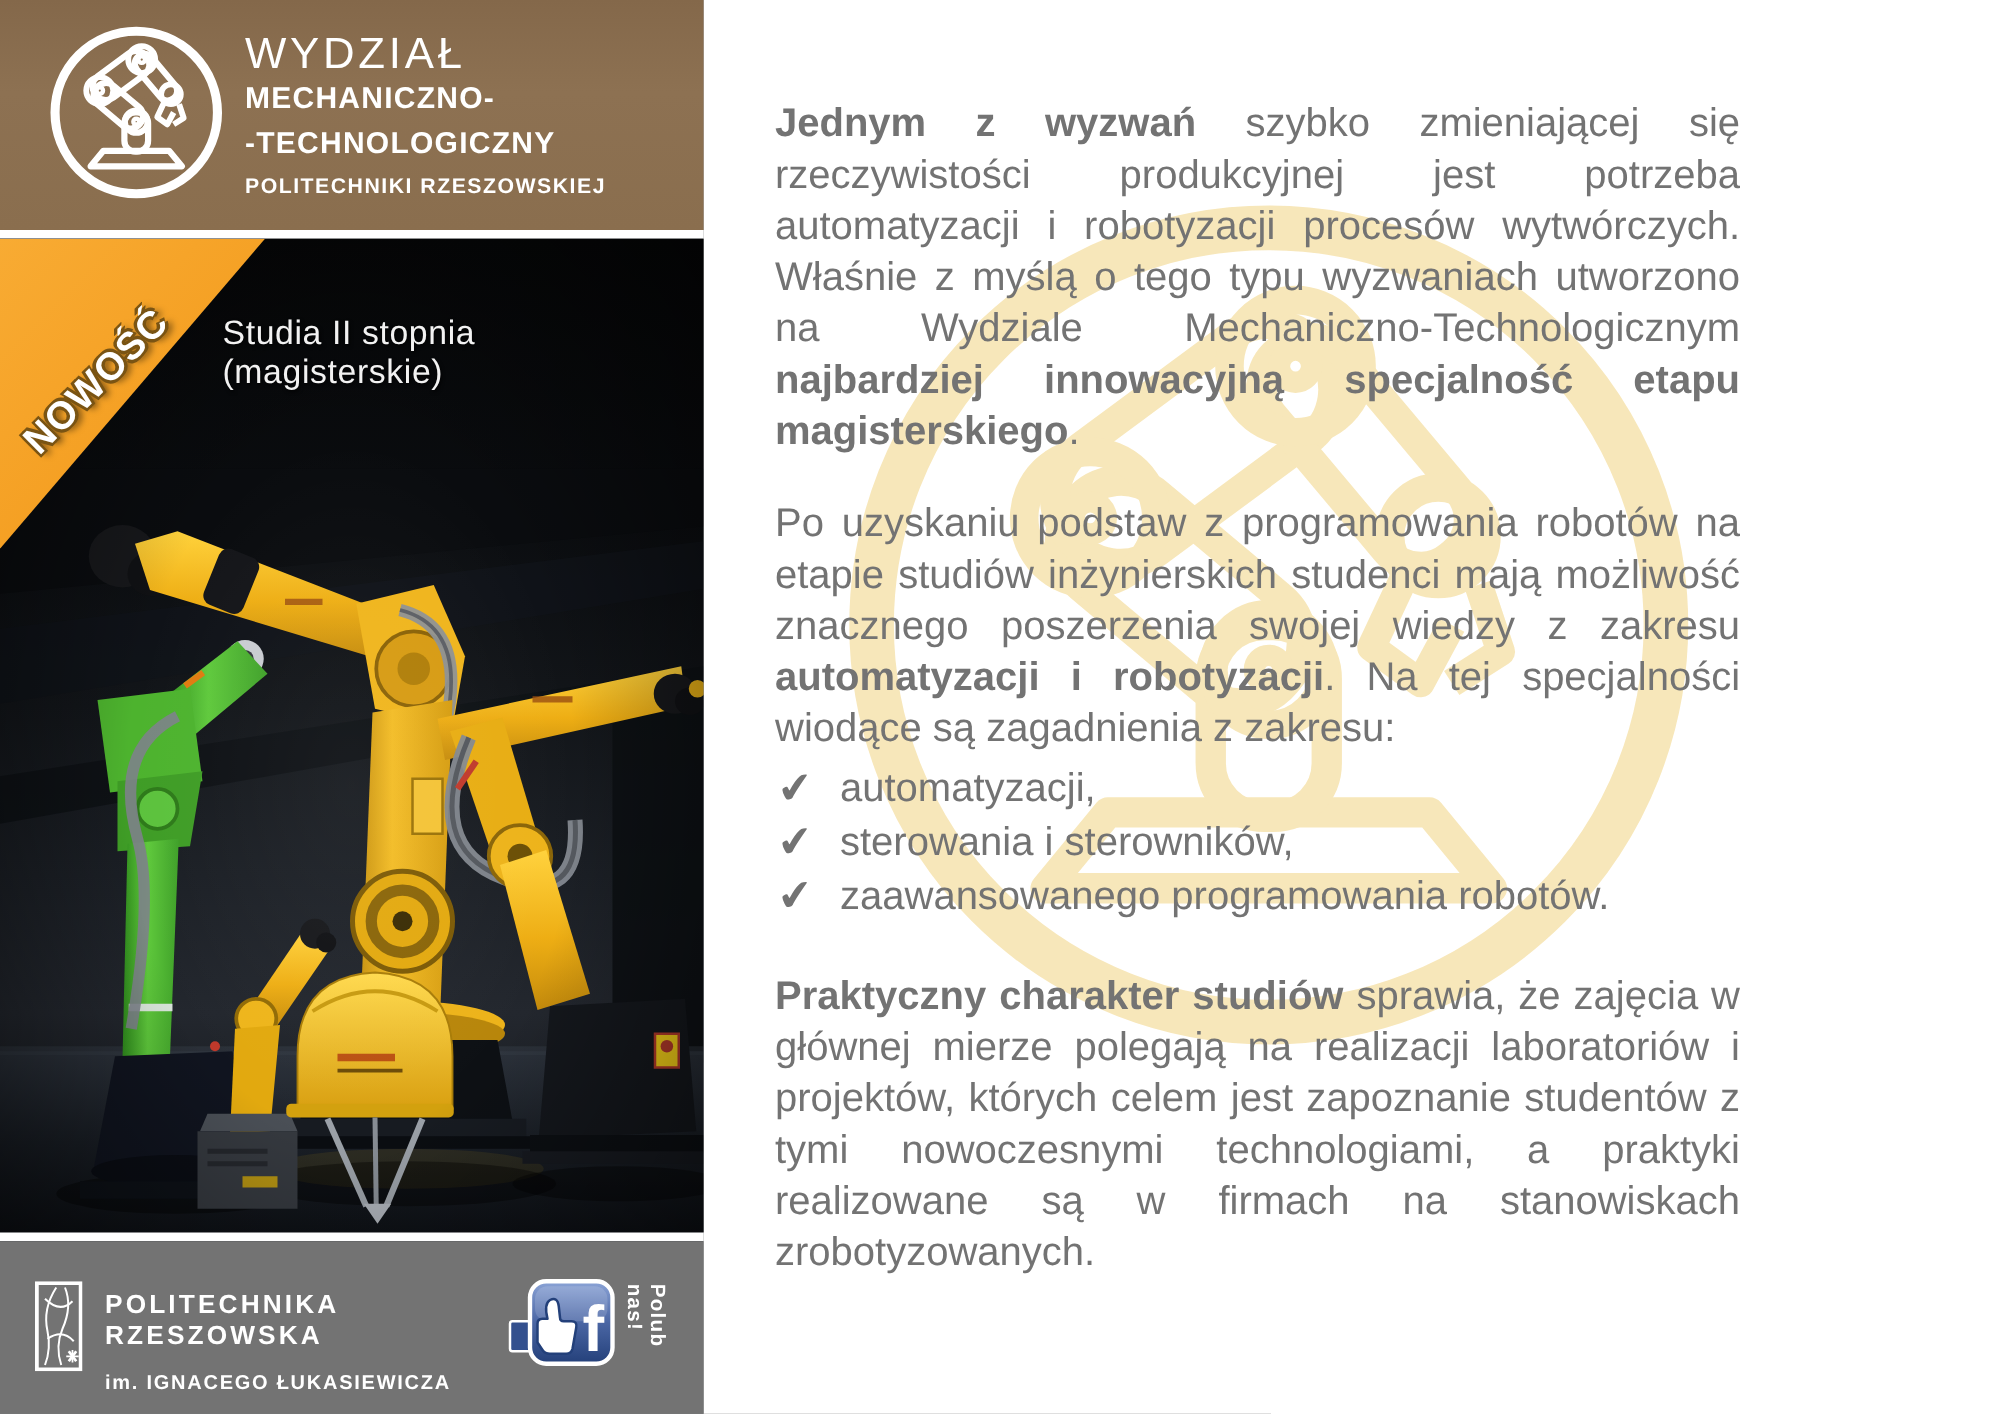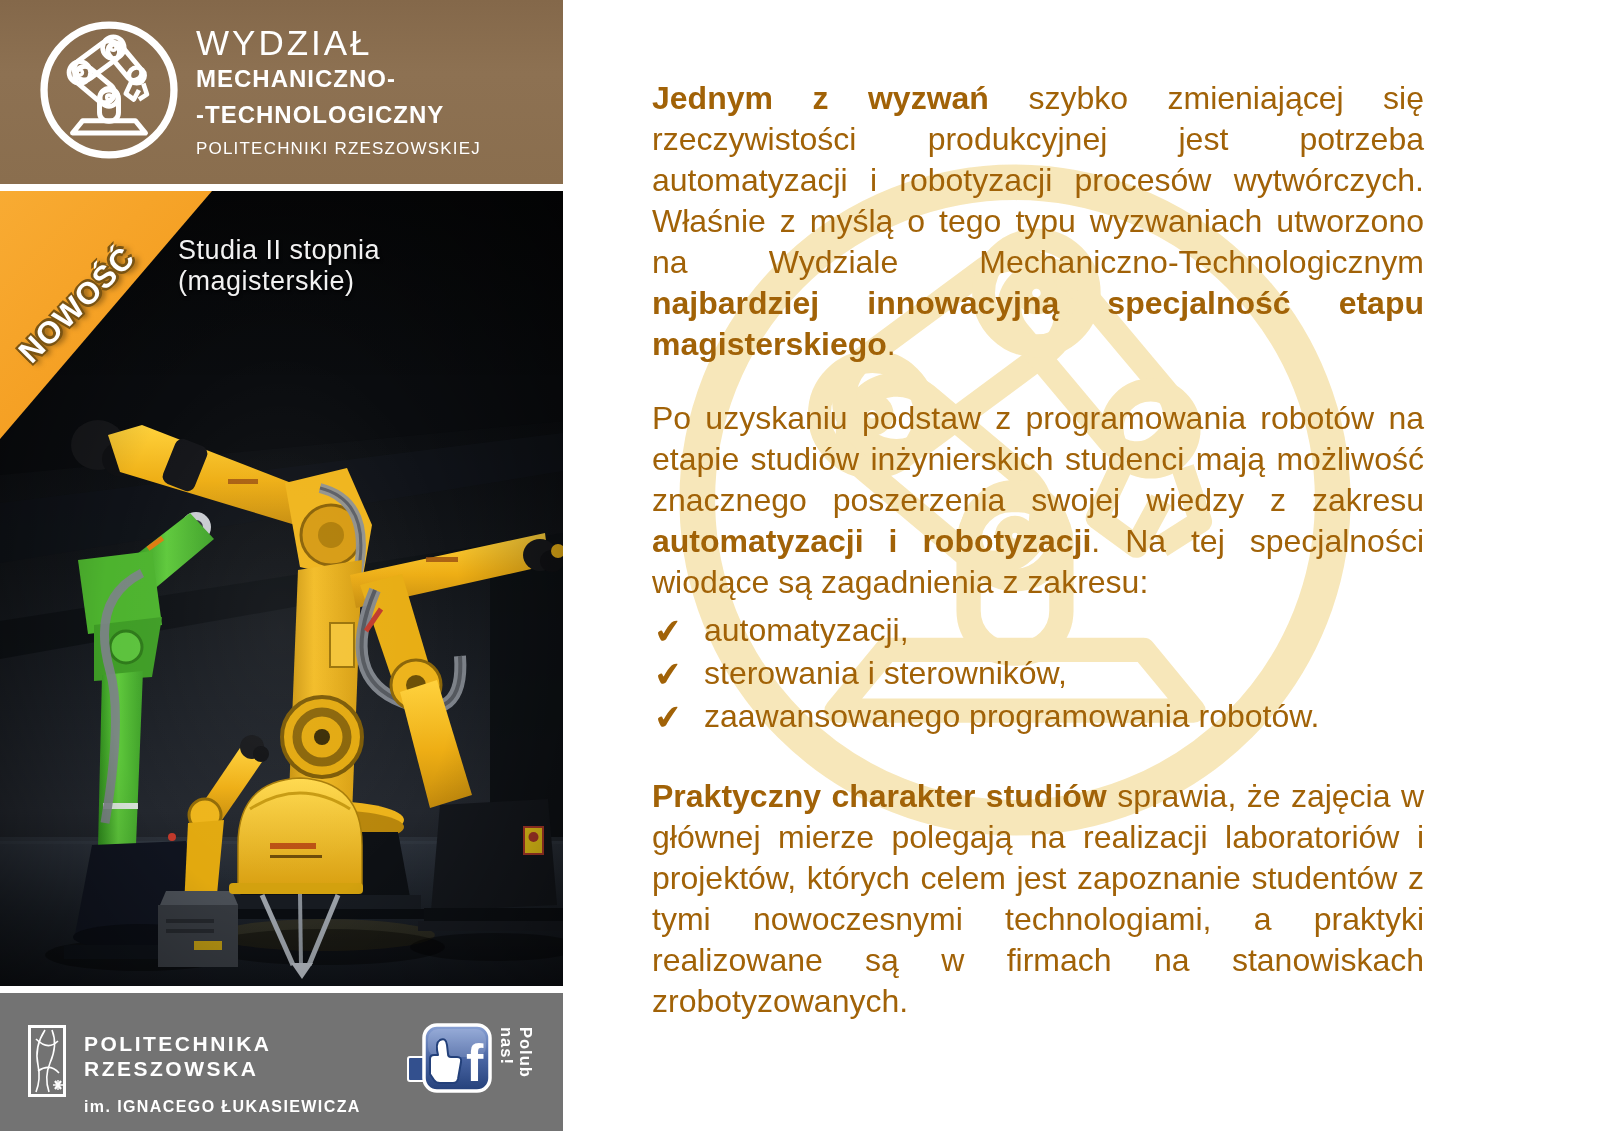--- a/index.html
+++ b/index.html
@@ -8,55 +8,55 @@
 
   
   .poster{position:absolute;left:0;top:0;width:563px;height:1131px;background:#0a0c10;}
   .poster-header{position:absolute;left:0;top:0;width:563px;height:184px;
                  background:linear-gradient(180deg,#84684a 0%,#8d7152 40%,#8a6e4e 100%);
                  border-bottom:7px solid #ffffff;}
   .fac-logo{position:absolute;left:36px;top:17px;width:146px;height:146px;color:#ffffff;}
   .fac-name{position:absolute;left:196px;top:24px;color:#ffffff;}
   .fac-line1{font-size:35px;font-weight:normal;letter-spacing:3px;line-height:37px;}
   .fac-line2,.fac-line3{font-size:24px;font-weight:bold;letter-spacing:1px;line-height:36px;}
-  .fac-line4{font-size:17px;font-weight:normal;letter-spacing:1.2px;margin-top:6px;}
+  .fac-line4{font-size:17px;font-weight:bold;letter-spacing:1.2px;margin-top:6px;}
 
   .poster-photo{position:absolute;left:0;top:191px;width:563px;height:795px;overflow:hidden;
       background:linear-gradient(180deg,#060708 0%,#0a0c0f 26%,#121519 47%,#1b1f25 64%,#23272e 78%,#121519 96%,#0d1013 100%);}
   .photo-vignette{position:absolute;inset:0;
       background:radial-gradient(ellipse at 50% 55%, rgba(255,255,255,0.05) 0%, rgba(0,0,0,0) 45%, rgba(0,0,0,0.55) 100%);}
   .scene{position:absolute;left:0;bottom:0;width:563px;height:611px;}
 
   .ribbon{position:absolute;left:0;top:0;width:212px;height:248px;
           background:linear-gradient(135deg,#f8ab33 0%,#f49d1f 70%,#e8901a 100%);
           -webkit-clip-path:polygon(0 0,212px 0,0 248px);clip-path:polygon(0 0,100% 0,0 100%);}
   .ribbon-label{position:absolute;left:-12px;top:96px;width:178px;text-align:center;
           transform:rotate(-45deg);font-size:31px;font-weight:bold;color:#ffffff;letter-spacing:1px;
           text-shadow:-2px -2px 0 #7a5413,2px -2px 0 #7a5413,-2px 2px 0 #7a5413,2px 2px 0 #7a5413,3px 4px 6px rgba(0,0,0,.6);}
 
-  .program-subtitle{position:absolute;left:178px;top:44px;color:#f2f2f2;font-size:27px;letter-spacing:0.5px;
+  .program-subtitle{position:absolute;left:178px;top:60px;color:#f2f2f2;font-size:27px;letter-spacing:0.5px;
           text-shadow:1px 2px 3px rgba(0,0,0,.8);}
   .program-title{position:absolute;left:142px;top:96px;color:#ffffff;font-size:34px;font-weight:bold;
           line-height:44px;letter-spacing:0.5px;text-shadow:2px 3px 4px rgba(0,0,0,.85);}
 
   .poster-sep{position:absolute;left:0;top:986px;width:563px;height:7px;background:#ffffff;}
   .poster-footer{position:absolute;left:0;top:993px;width:563px;height:138px;background:#737373;}
   .prz-logo{position:absolute;left:28px;top:32px;width:38px;height:72px;}
   .prz-name{position:absolute;left:84px;top:38px;color:#ffffff;}
   .prz-line1,.prz-line2{font-size:21px;font-weight:bold;letter-spacing:2.5px;line-height:25px;}
   .prz-line3{font-size:16px;font-weight:bold;letter-spacing:1.4px;margin-top:17px;}
   .fb-button{position:absolute;left:404px;top:26px;width:92px;height:84px;cursor:pointer;}
   .fb-caption{position:absolute;left:497px;top:34px;height:84px;color:#ffffff;font-size:16.5px;font-weight:bold;
           writing-mode:vertical-rl;letter-spacing:1px;}
 
   
   .content{position:absolute;left:563px;top:0;width:1037px;height:1131px;background:#ffffff;}
   .watermark{position:absolute;left:95px;top:143px;width:714px;height:714px;color:#f6e2ab;opacity:0.82;}
-  .text-col{position:absolute;left:57px;top:78px;width:772px;color:#a16207;
-            font-size:32px;line-height:41px;text-align:justify;margin-left:32px;}
+  .text-col{position:absolute;left:57px;top:78px;width:772px;color:#737373;
+            font-size:32px;line-height:41px;text-align:justify;}
   .text-col p{margin:0 0 33px 0;}
   .text-col p.tight{margin-bottom:6px;}
   .b{font-weight:bold;}
   ul.checklist{list-style:none;margin:0 0 38px 0;padding:0;}
   ul.checklist li{position:relative;padding-left:52px;line-height:43px;text-align:left;}
   .check{position:absolute;left:2px;top:1px;font-family:"DejaVu Sans",sans-serif;
          font-weight:bold;font-size:34px;transform:rotate(-6deg);}
 </style>
 </head>
 <body>

